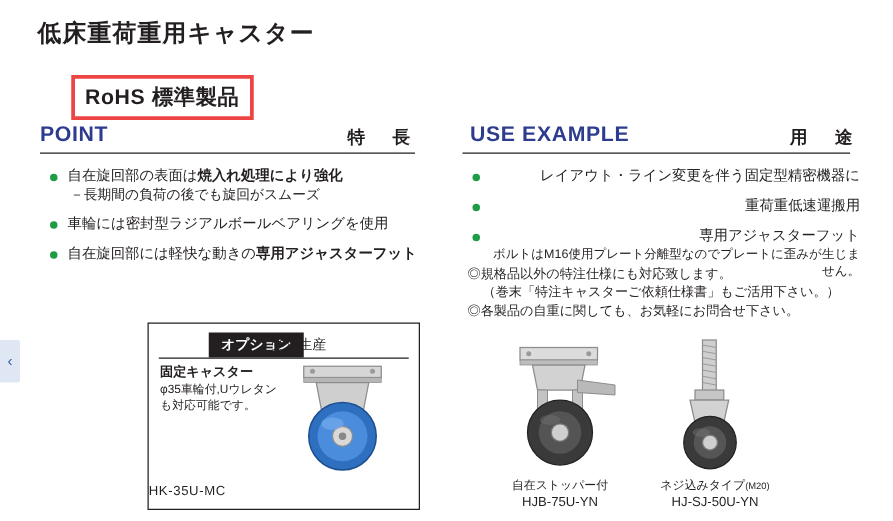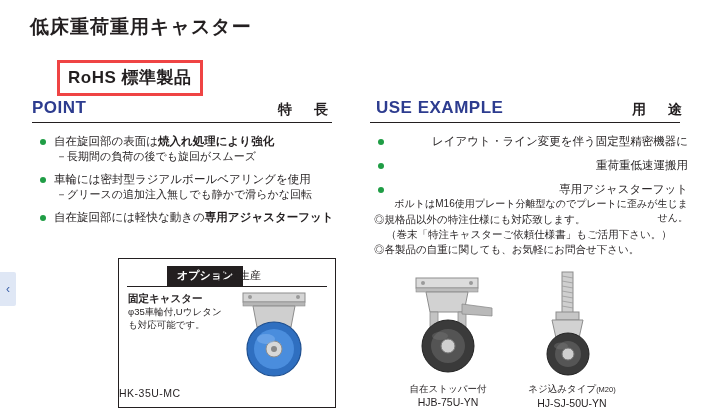--- a/index.html
+++ b/index.html
@@ -140,21 +140,20 @@
     <div class="bitem">
       <span class="dot"></span>
       <div class="bline">
         <span>自在旋回部の表面は</span><b>焼入れ処理により強化</b>
       </div>
       <div class="bline sub">－長期間の負荷の後でも旋回がスムーズ</div>
     </div>
     <div class="bitem">
       <span class="dot"></span>
       <div class="bline">車輪には密封型ラジアルボールベアリングを使用</div>
-      <div class="bline sub">－グリースの追加注入無しでも静かで滑らかな回転</div>
     </div>
     <div class="bitem">
       <span class="dot"></span>
       <div class="bline">
         <span>自在旋回部には軽快な動きの</span><b>専用アジャスターフット</b>
       </div>
     </div>
   </div>
 
   <div class="sec-head" id="use-head">

